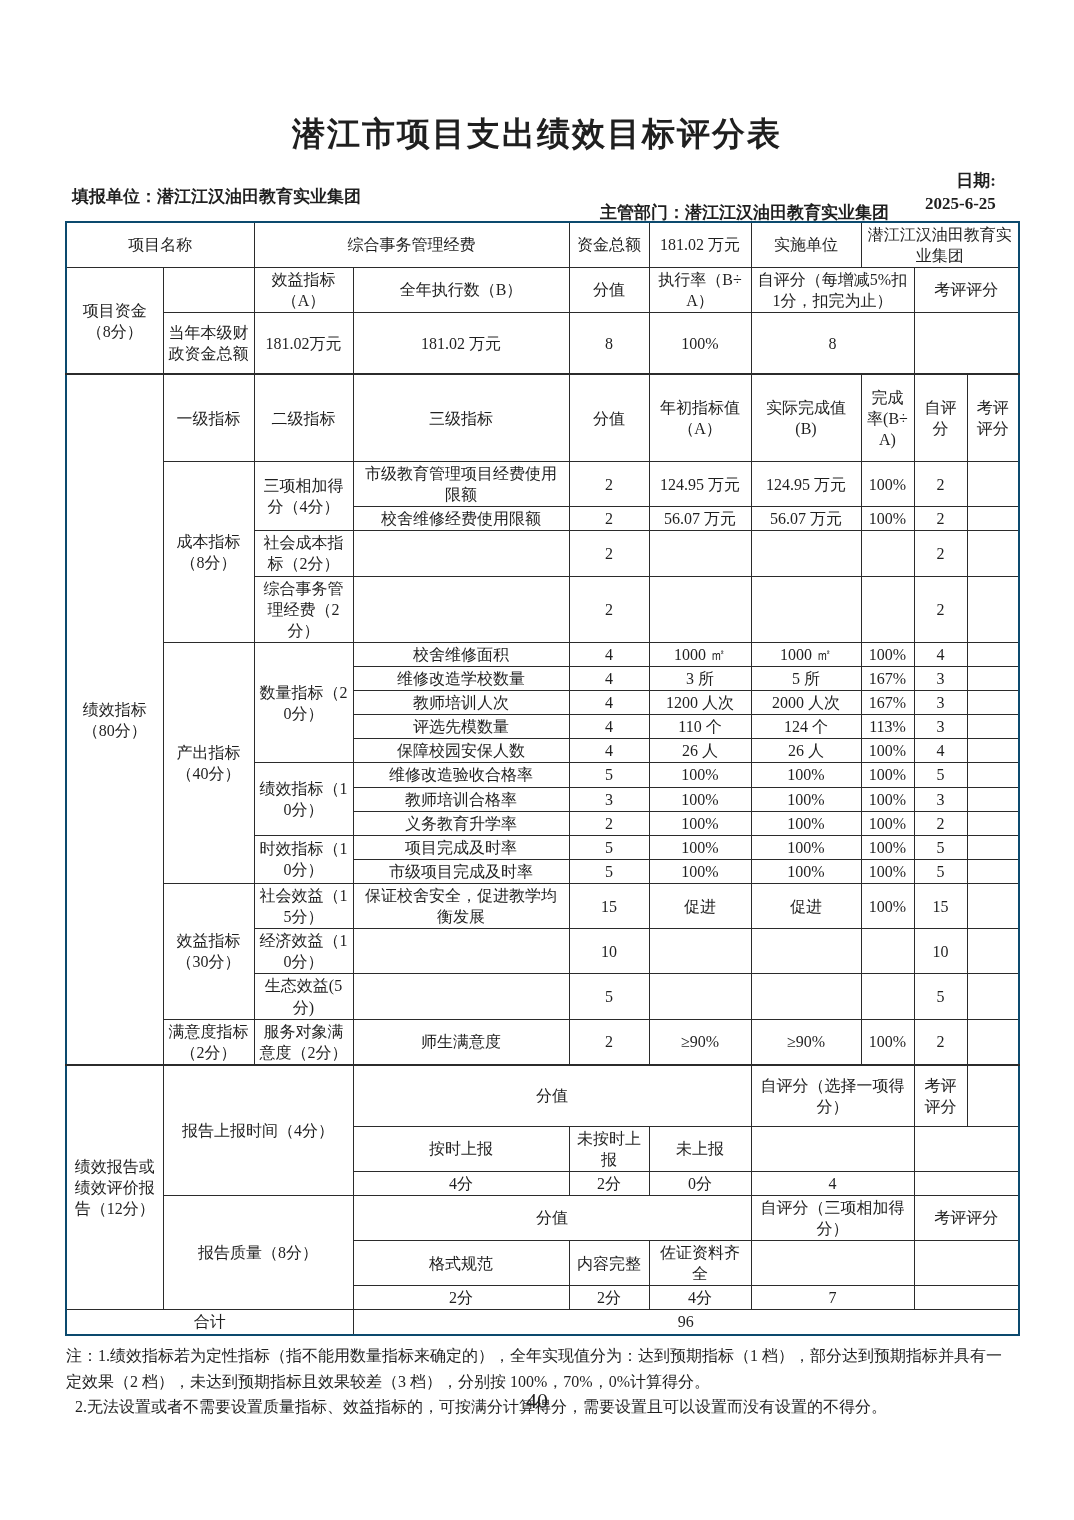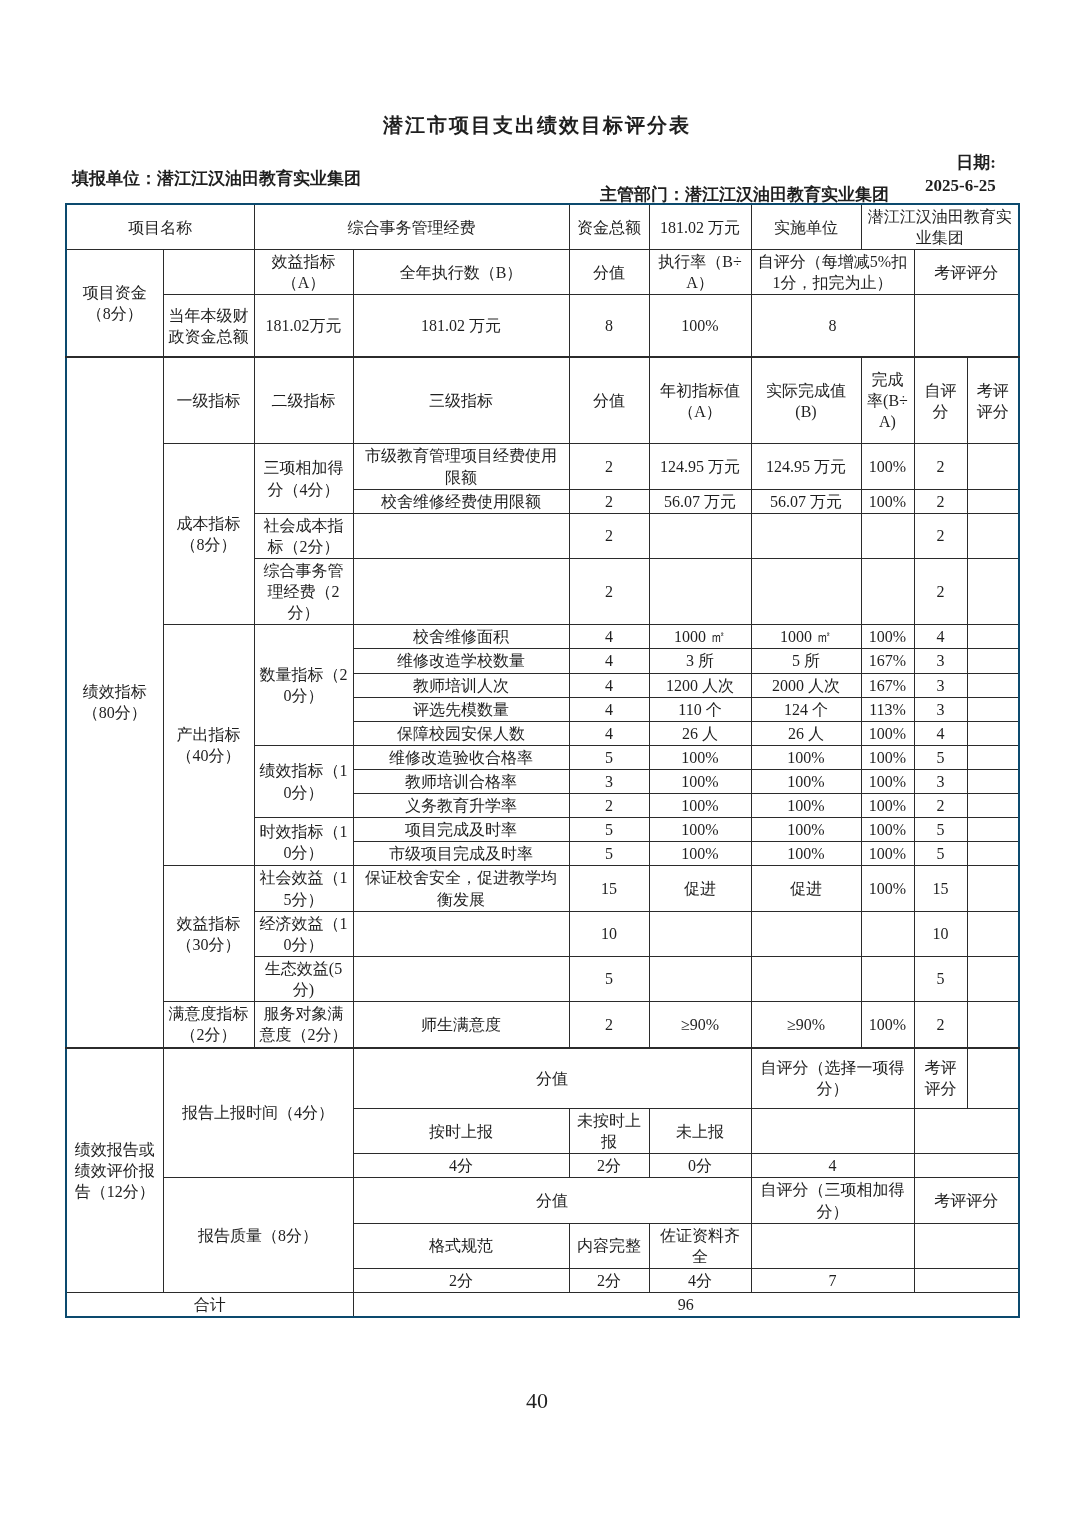--- a/index.html
+++ b/index.html
@@ -3,21 +3,21 @@
 <meta charset="utf-8">
 <style>
   html,body{margin:0;padding:0;background:#e8e8e8;}
   .page{
     width:1074px;height:1520px;margin:0 auto;background:#ffffff;
     font-family:"Liberation Serif","DejaVu Serif",serif;color:#1f1f1f;
     position:relative;overflow:hidden;
   }
   .title{
     margin:0;padding-top:112px;text-align:center;
-    font-size:20px;font-weight:700;letter-spacing:2px;line-height:1.35;
+    font-size:33px;font-weight:700;letter-spacing:2px;line-height:1.35;
   }
   .meta{position:relative;height:64px;font-size:17px;font-weight:bold;}
   .meta-filler{position:absolute;left:72px;top:28px;white-space:nowrap;}
   .meta-dept{position:absolute;left:600px;top:44px;white-space:nowrap;}
   .meta-date{position:absolute;left:925px;top:12px;line-height:23px;}
   .meta-date .dlabel{display:block;padding-left:14px;text-align:right;}
   table.score{
     margin-left:65px;width:953px;border-collapse:collapse;table-layout:fixed;
     border:2px solid #0c4a6e;font-size:16px;
   }
@@ -345,16 +345,20 @@
       <td colspan="2"></td>
     </tr>
 
     <tr style="height:23px">
       <td colspan="3">合计</td>
       <td colspan="7">96</td>
     </tr>
   </tbody>
     </table>
 
+  <div class="notes">
+    <p class="n1">注：1.绩效指标若为定性指标（指不能用数量指标来确定的），全年实现值分为：达到预期指标（1 档），部分达到预期指标并具有一定效果（2 档），未达到预期指标且效果较差（3 档），分别按 100%，70%，0%计算得分。</p>
+    <p class="n2">2.无法设置或者不需要设置质量指标、效益指标的，可按满分计算得分，需要设置且可以设置而没有设置的不得分。</p>
+  </div>
 
   <div class="pagenum">40</div>
 
 </div>
 
 </body></html>

